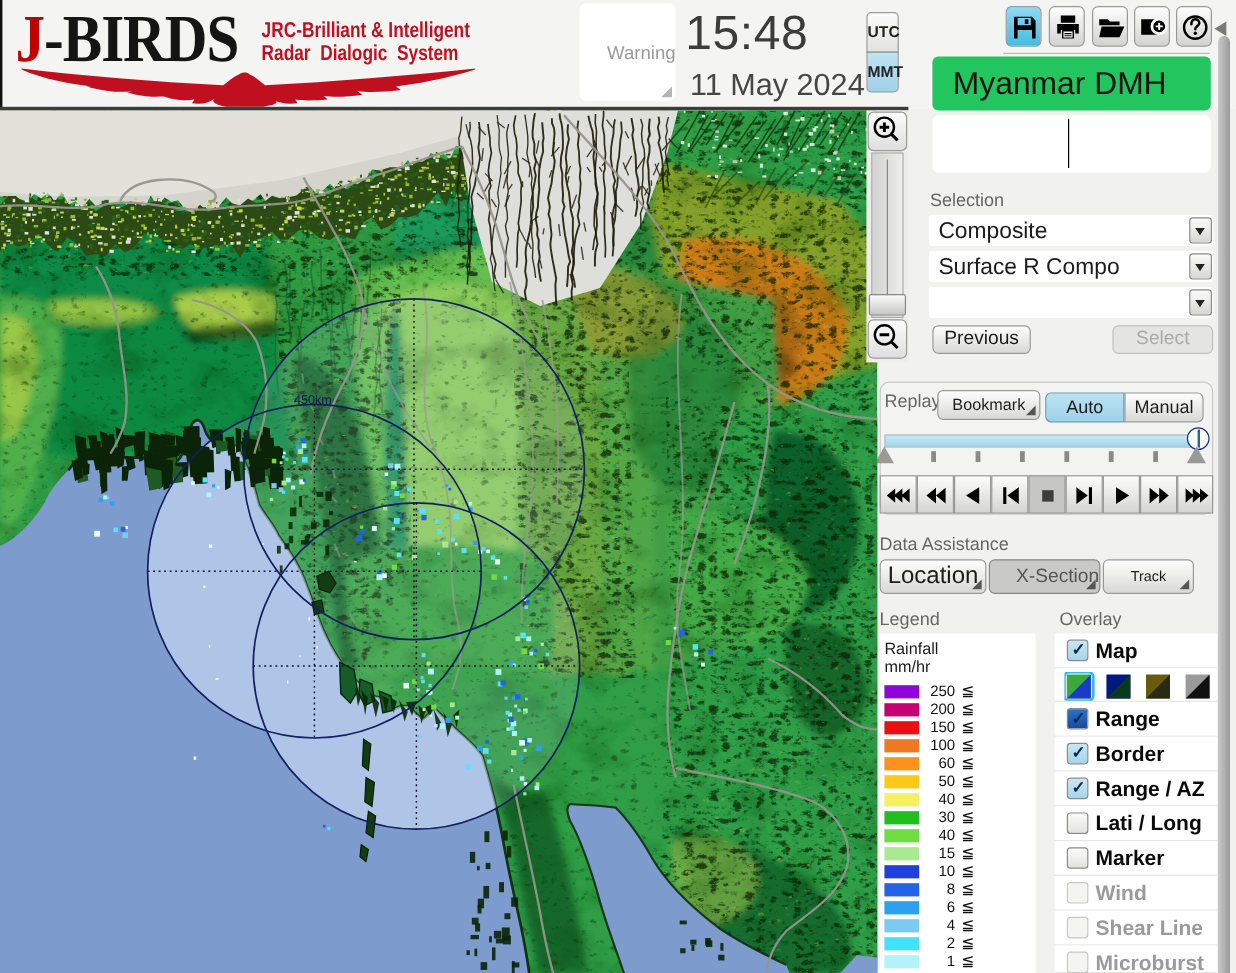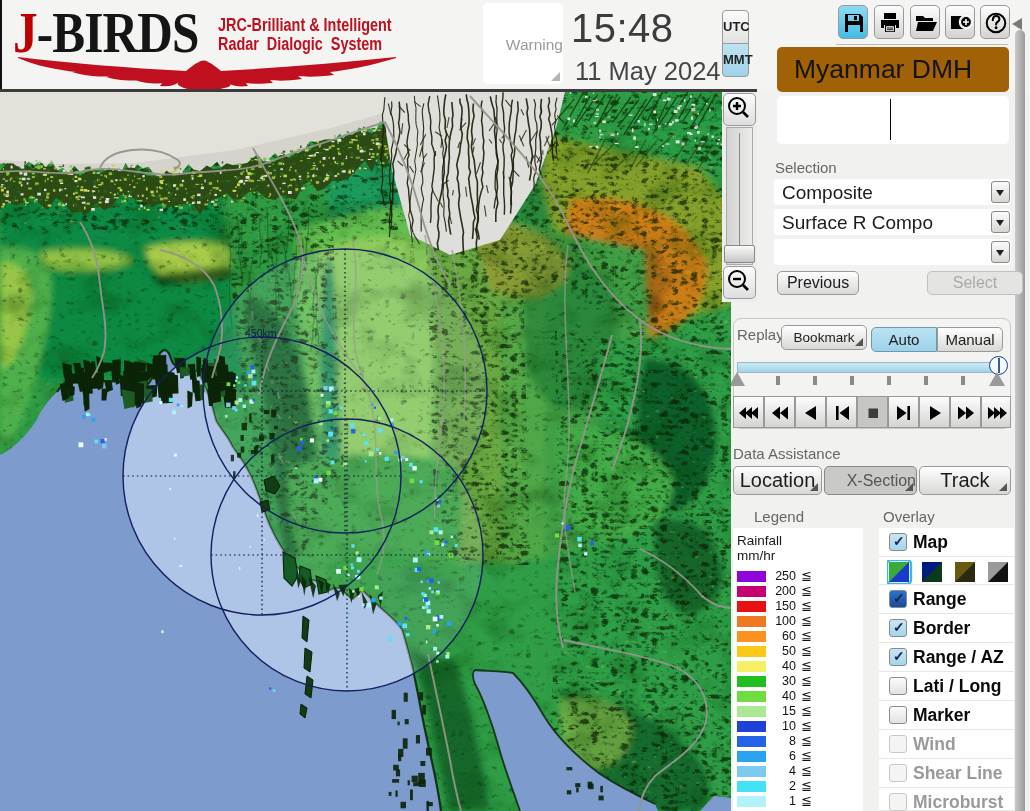--- a/index.html
+++ b/index.html
@@ -19,21 +19,21 @@
 #utc{top:10px;border-radius:4px 4px 0 0;background:linear-gradient(#fcfcfc,#e2e2e0);line-height:32px;}
 #mmt{top:43px;border-radius:0 0 4px 4px;background:linear-gradient(#bfe3f2,#9fd2ea);line-height:32px;}
 .icobtn{top:5px;width:30px;height:34px;border:1px solid #999;border-radius:5px;box-sizing:border-box;background:linear-gradient(#fefefe,#d2d2d0);}
 .icobtn svg{position:absolute;left:3px;top:5px;}
 #ico1{left:838px;background:linear-gradient(#8edaf2,#45bce4);}
 #ico2{left:874px;}
 #ico3{left:910px;}
 #ico4{left:945px;}
 #ico5{left:980px;}
 #iconsep{left:836px;top:44px;width:172px;height:1px;background:#bbb;}
-#dmhbox{left:777px;top:47px;width:232px;height:45px;background:#a16207;border-radius:5px;}
+#dmhbox{left:777px;top:47px;width:232px;height:45px;background:#22c55e;border-radius:5px;}
 #dmhbox span{position:absolute;left:17px;top:7px;font-size:26.5px;color:#141414;}
 #inputbox{left:777px;top:96px;width:232px;height:48px;background:#fff;border-radius:5px;}
 #caret{left:890px;top:99px;width:1px;height:41px;background:#000;}
 #rstrip{left:1015px;top:30px;width:10px;height:781px;background:linear-gradient(90deg,#c9c9c9,#9a9a9a);border-radius:5px 5px 0 0;}
 #rarrow{left:1012px;top:18px;width:0;height:0;border-top:6px solid transparent;border-bottom:6px solid transparent;border-right:10px solid #7a7a7a;}
 #maptopline{left:0;top:89px;width:757px;height:3px;background:#3c3c3c;}
 
 .plabel{font-size:15px;color:#666;}
 .field{left:774px;width:237px;height:26px;background:#fff;border-radius:3px;}
 .field span{position:absolute;left:8px;top:3px;font-size:19px;color:#1c1c1c;}
@@ -162,21 +162,21 @@
     <span>Composite</span>
   </div>
 <div class="abs dropbtn" style="top:181px;"></div>
 <div class="abs field" style="top:209px;">
     <span>Surface R Compo</span>
   </div>
 <div class="abs dropbtn" style="top:211px;"></div>
 <div class="abs field" style="top:239px;"></div>
 <div class="abs dropbtn" style="top:241px;"></div>
 <div class="abs btn" style="left:777px;top:271px;width:82px;height:24px;font-size:16px;line-height:22px;">Previous</div>
-<div class="abs btn dis" style="left:927px;top:271px;width:96px;height:24px;font-size:16px;line-height:22px;">Select</div>
+<div class="abs btn dis" style="left:927px;top:271px;width:84px;height:24px;font-size:16px;line-height:22px;">Select</div>
 
 <div class="abs" id="replaycard"></div>
 <div class="abs plabel" style="left:737px;top:326px;">Replay</div>
 <div class="abs btn" style="left:781px;top:325px;width:86px;height:25px;font-size:13.5px;line-height:23px;">Bookmark<div class="cornertri"></div></div>
 <div class="abs btn" style="left:871px;top:327px;width:66px;height:25px;font-size:15px;line-height:23px;background:linear-gradient(#bce2f2,#9cd2ea);border-color:#6a9ab0;border-radius:5px 0 0 5px;">Auto</div>
 <div class="abs btn" style="left:937px;top:327px;width:66px;height:25px;font-size:15px;line-height:23px;border-radius:0 5px 5px 0;">Manual</div>
 <div class="abs" id="slidertrack"></div>
 <div class="abs" id="sliderthumb"></div>
 <div class="abs" style="left:998px;top:358px;width:1.5px;height:15px;background:#3a5a9a;"></div>
 <div class="abs endtri" style="left:729px;top:372px;"></div>
@@ -230,23 +230,23 @@
   </div>
 <div class="abs pbtn" style="left:981px;width:30px;">
     <svg width="22" height="22" viewBox="0 0 22 22">
       <path fill="#000" d="M2 5 L9 11 L2 17 Z M8 5 L15 11 L8 17 Z M14 5 L21 11 L14 17 Z"></path>
     </svg>
   </div>
 
 <div class="abs plabel" style="left:733px;top:445px;">Data Assistance</div>
 <div class="abs btn" style="left:733px;top:466px;width:89px;height:29px;font-size:20px;line-height:27px;">Location<div class="cornertri"></div></div>
 <div class="abs btn pressed" style="left:824px;top:466px;width:93px;height:29px;font-size:16px;line-height:27px;text-align:right;">X-Section<div class="cornertri"></div></div>
-<div class="abs btn" style="left:919px;top:466px;width:92px;height:29px;font-size:20px;line-height:27px;">Track<div class="cornertri"></div></div>
-
-<div class="abs plabel" style="left:754px;top:508px;">Legend</div>
+<div class="abs btn" style="left:919px;top:466px;width:76px;height:29px;font-size:12px;line-height:27px;">Track<div class="cornertri"></div></div>
+
+<div class="abs plabel" style="left:733px;top:508px;">Legend</div>
 <div class="abs" id="legendcard"></div>
 <div class="abs" style="left:737px;top:533px;font-size:13.5px;color:#1a1a1a;">Rainfall<br>mm/hr</div>
 
 <div class="abs plabel" style="left:883px;top:508px;">Overlay</div>
 <div class="abs" id="overlaycard"></div>
 
 <div class="abs" style="left:722px;top:92px;width:35px;height:210px;background:#ededeb;z-index:3;"></div>
 <div class="abs" id="ztrack"></div>
 <div class="abs" id="zline"></div>
 <div class="abs" id="zthumb"></div>

